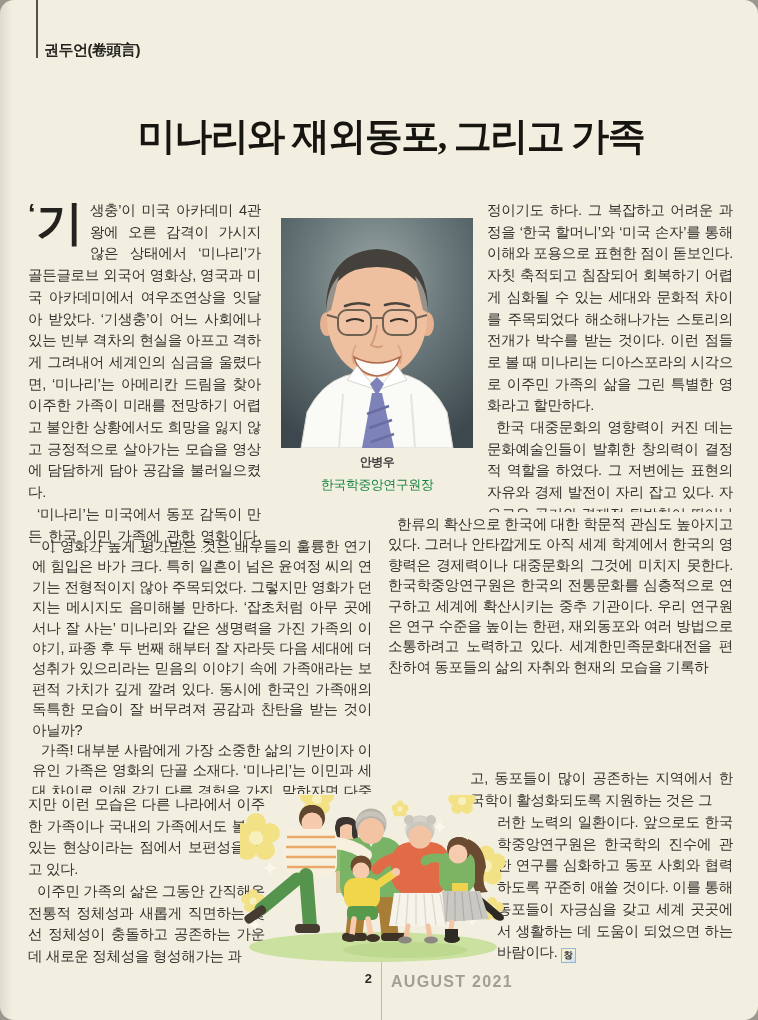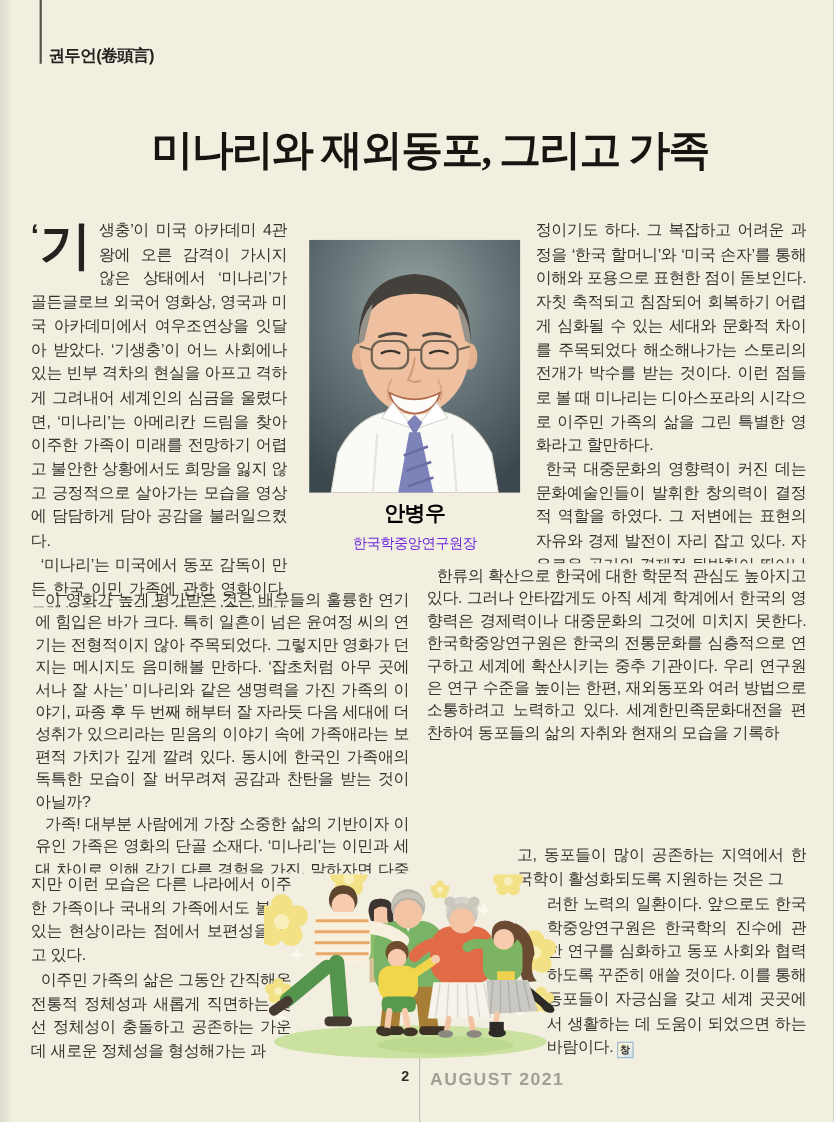--- a/index.html
+++ b/index.html
@@ -1,33 +1,33 @@
 <!DOCTYPE html>
 <html><head>
 <meta charset="utf-8">
 <style>
   html,body{margin:0;padding:0;background:#9a988e;}
   .page{position:relative;width:758px;height:1020px;margin:0 auto;background:#f2efe1;
-        font-family:"Liberation Sans",sans-serif;color:#34332e;overflow:hidden;}
+        font-family:"Liberation Sans",sans-serif;color:#34332e;overflow:hidden;border-radius:14px;}
   .edge-shade{position:absolute;left:0;top:0;bottom:0;width:12px;
         background:linear-gradient(to right,rgba(80,80,70,0.12),rgba(80,80,70,0));pointer-events:none;}
   .kicker-rule{position:absolute;left:36px;top:0;width:2px;height:58px;background:#55524b;}
   .kicker{position:absolute;left:44px;top:41px;font-size:15px;font-weight:700;color:#23221e;letter-spacing:-0.5px;}
   .title{position:absolute;left:0;right:0;top:111px;text-align:center;
          font-family:"Liberation Serif",serif;font-size:38px;font-weight:700;color:#16150f;letter-spacing:-1.5px;}
   .tb{position:absolute;text-align:justify;font-size:14.5px;line-height:21.7px;letter-spacing:-0.3px;overflow:hidden;}
   .tb p{margin:0;}
   .wide{line-height:20.4px;}
   .ind{text-indent:9px;}
   .dcq{float:left;font-size:27px;line-height:28px;font-weight:700;margin:0 1px 0 0;color:#23221e;}
   .dc{float:left;font-size:47px;line-height:43px;font-weight:600;margin:1px 7px 0 0;color:#23221e;}
   .photo{position:absolute;left:281px;top:218px;width:192px;height:230px;}
   .caption{position:absolute;left:281px;top:454px;width:192px;text-align:center;}
-  .cap-name{font-size:19px;font-weight:700;color:#000000;letter-spacing:-0.5px;}
-  .cap-role{font-size:13px;color:#6d28d9;margin-top:5px;letter-spacing:-0.5px;}
+  .cap-name{font-size:12px;font-weight:700;color:#404040;letter-spacing:-0.5px;}
+  .cap-role{font-size:13px;color:#15803d;margin-top:5px;letter-spacing:-0.5px;}
   .illu{position:absolute;left:240px;top:795px;width:280px;height:215px;}
   .endmark{display:inline-block;width:13px;height:13px;margin-left:3px;vertical-align:-1px;
          background:linear-gradient(135deg,#f7efc4 0%,#f2f3e2 45%,#c9ddf0 100%);
          border:1px solid #97b4d0;font-size:9px;line-height:13px;text-align:center;font-weight:700;color:#2c2a24;}
   .footer-num{position:absolute;left:350px;top:971px;width:22px;text-align:right;
          font-size:13px;font-weight:700;color:#2b2a25;}
   .footer-rule{position:absolute;left:381px;top:962px;width:1px;height:58px;background:#bfbdb0;}
   .footer-issue{position:absolute;left:391px;top:973px;font-size:16px;font-weight:700;
          letter-spacing:1.3px;color:#a3a093;}
 </style>

